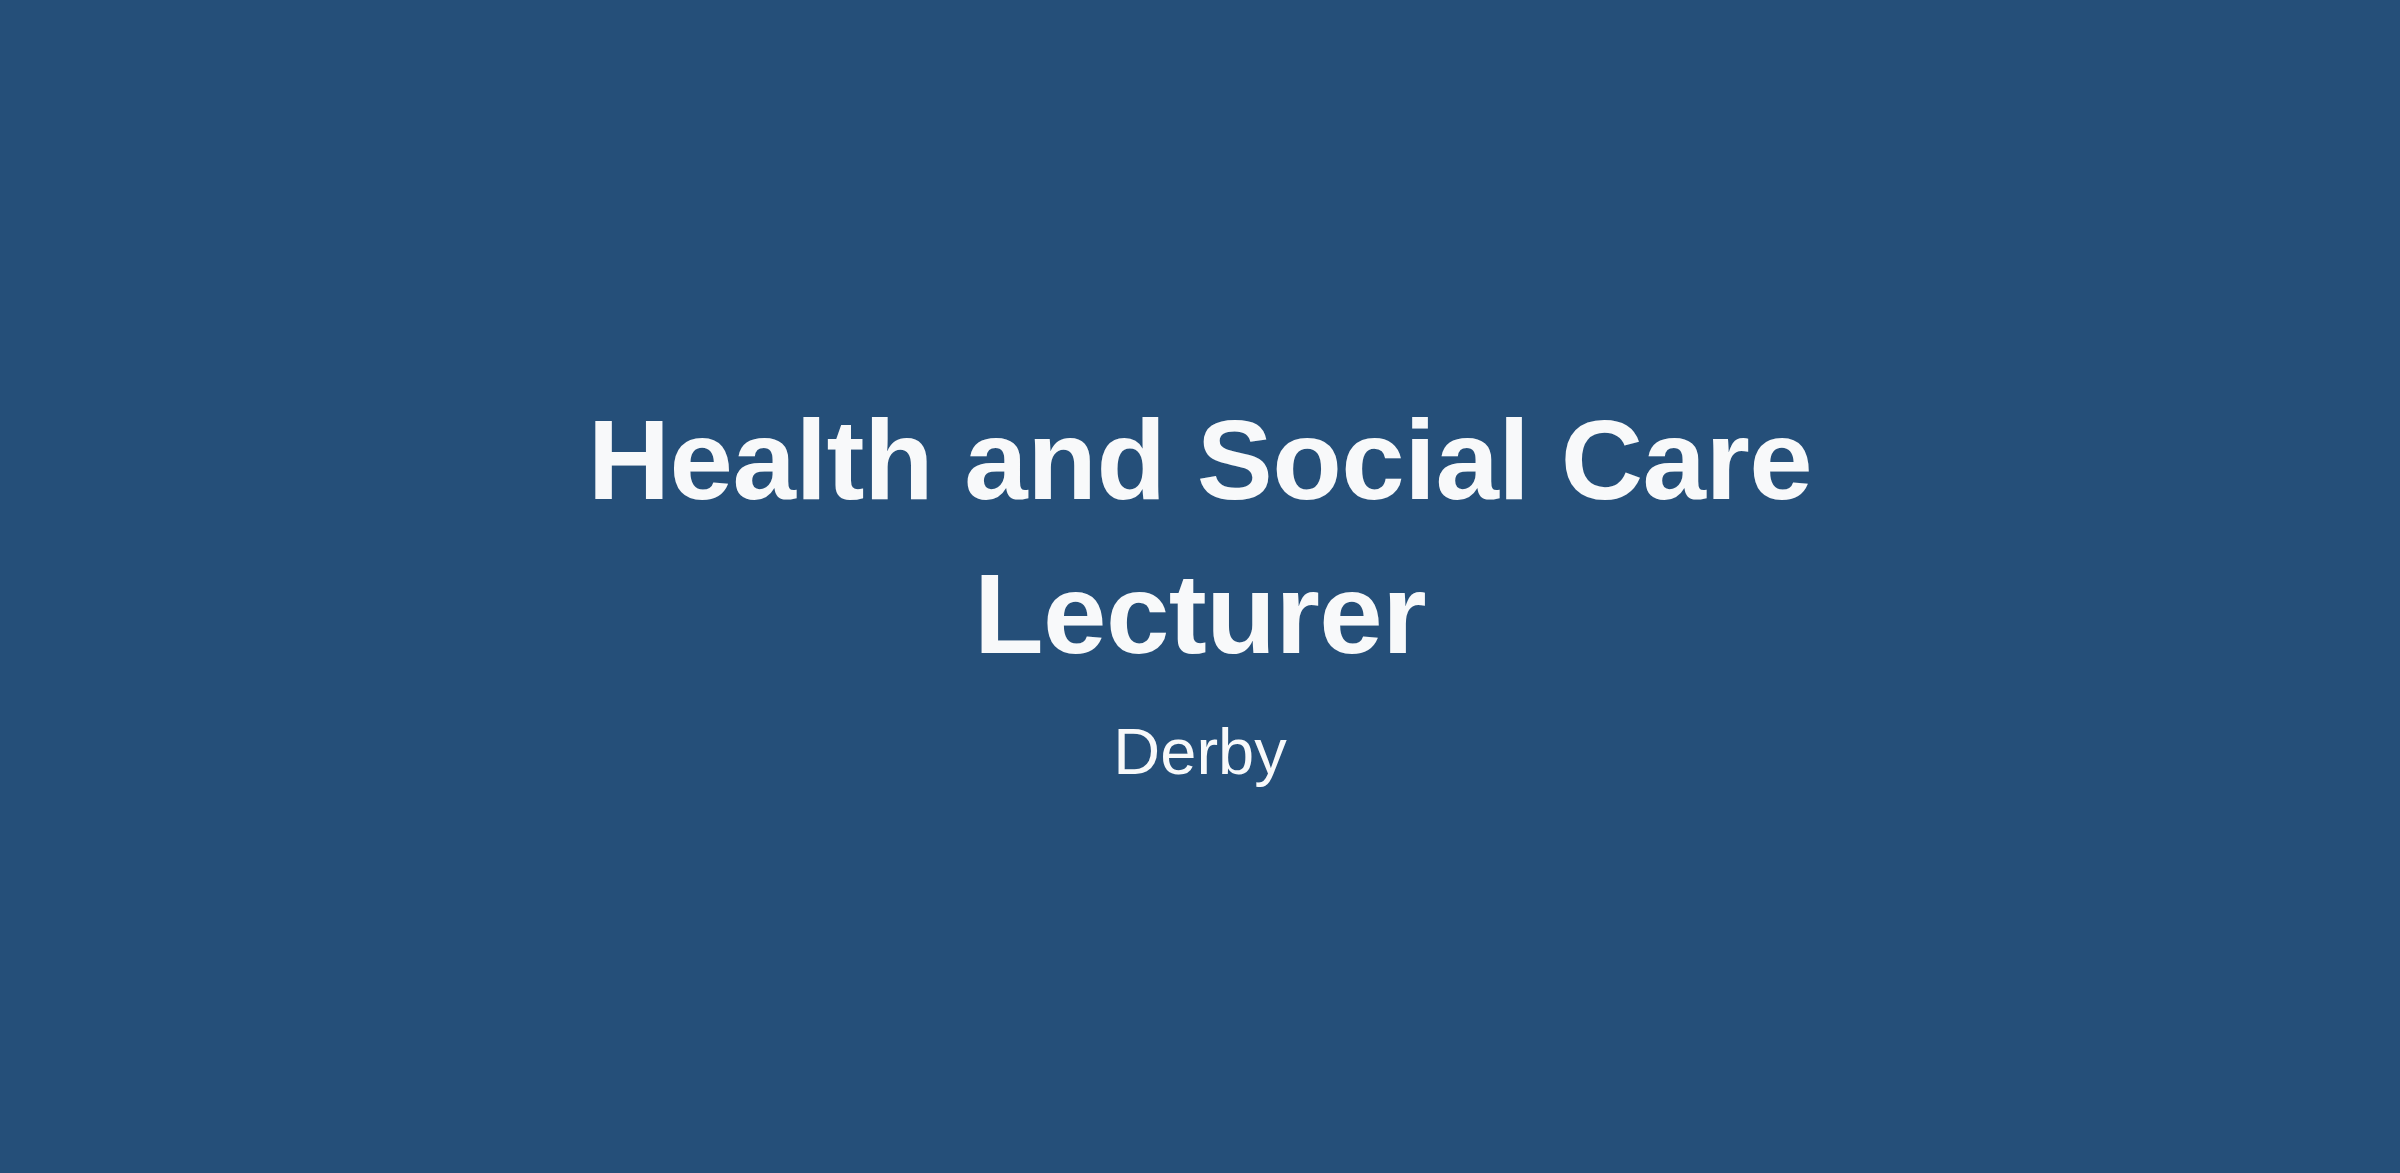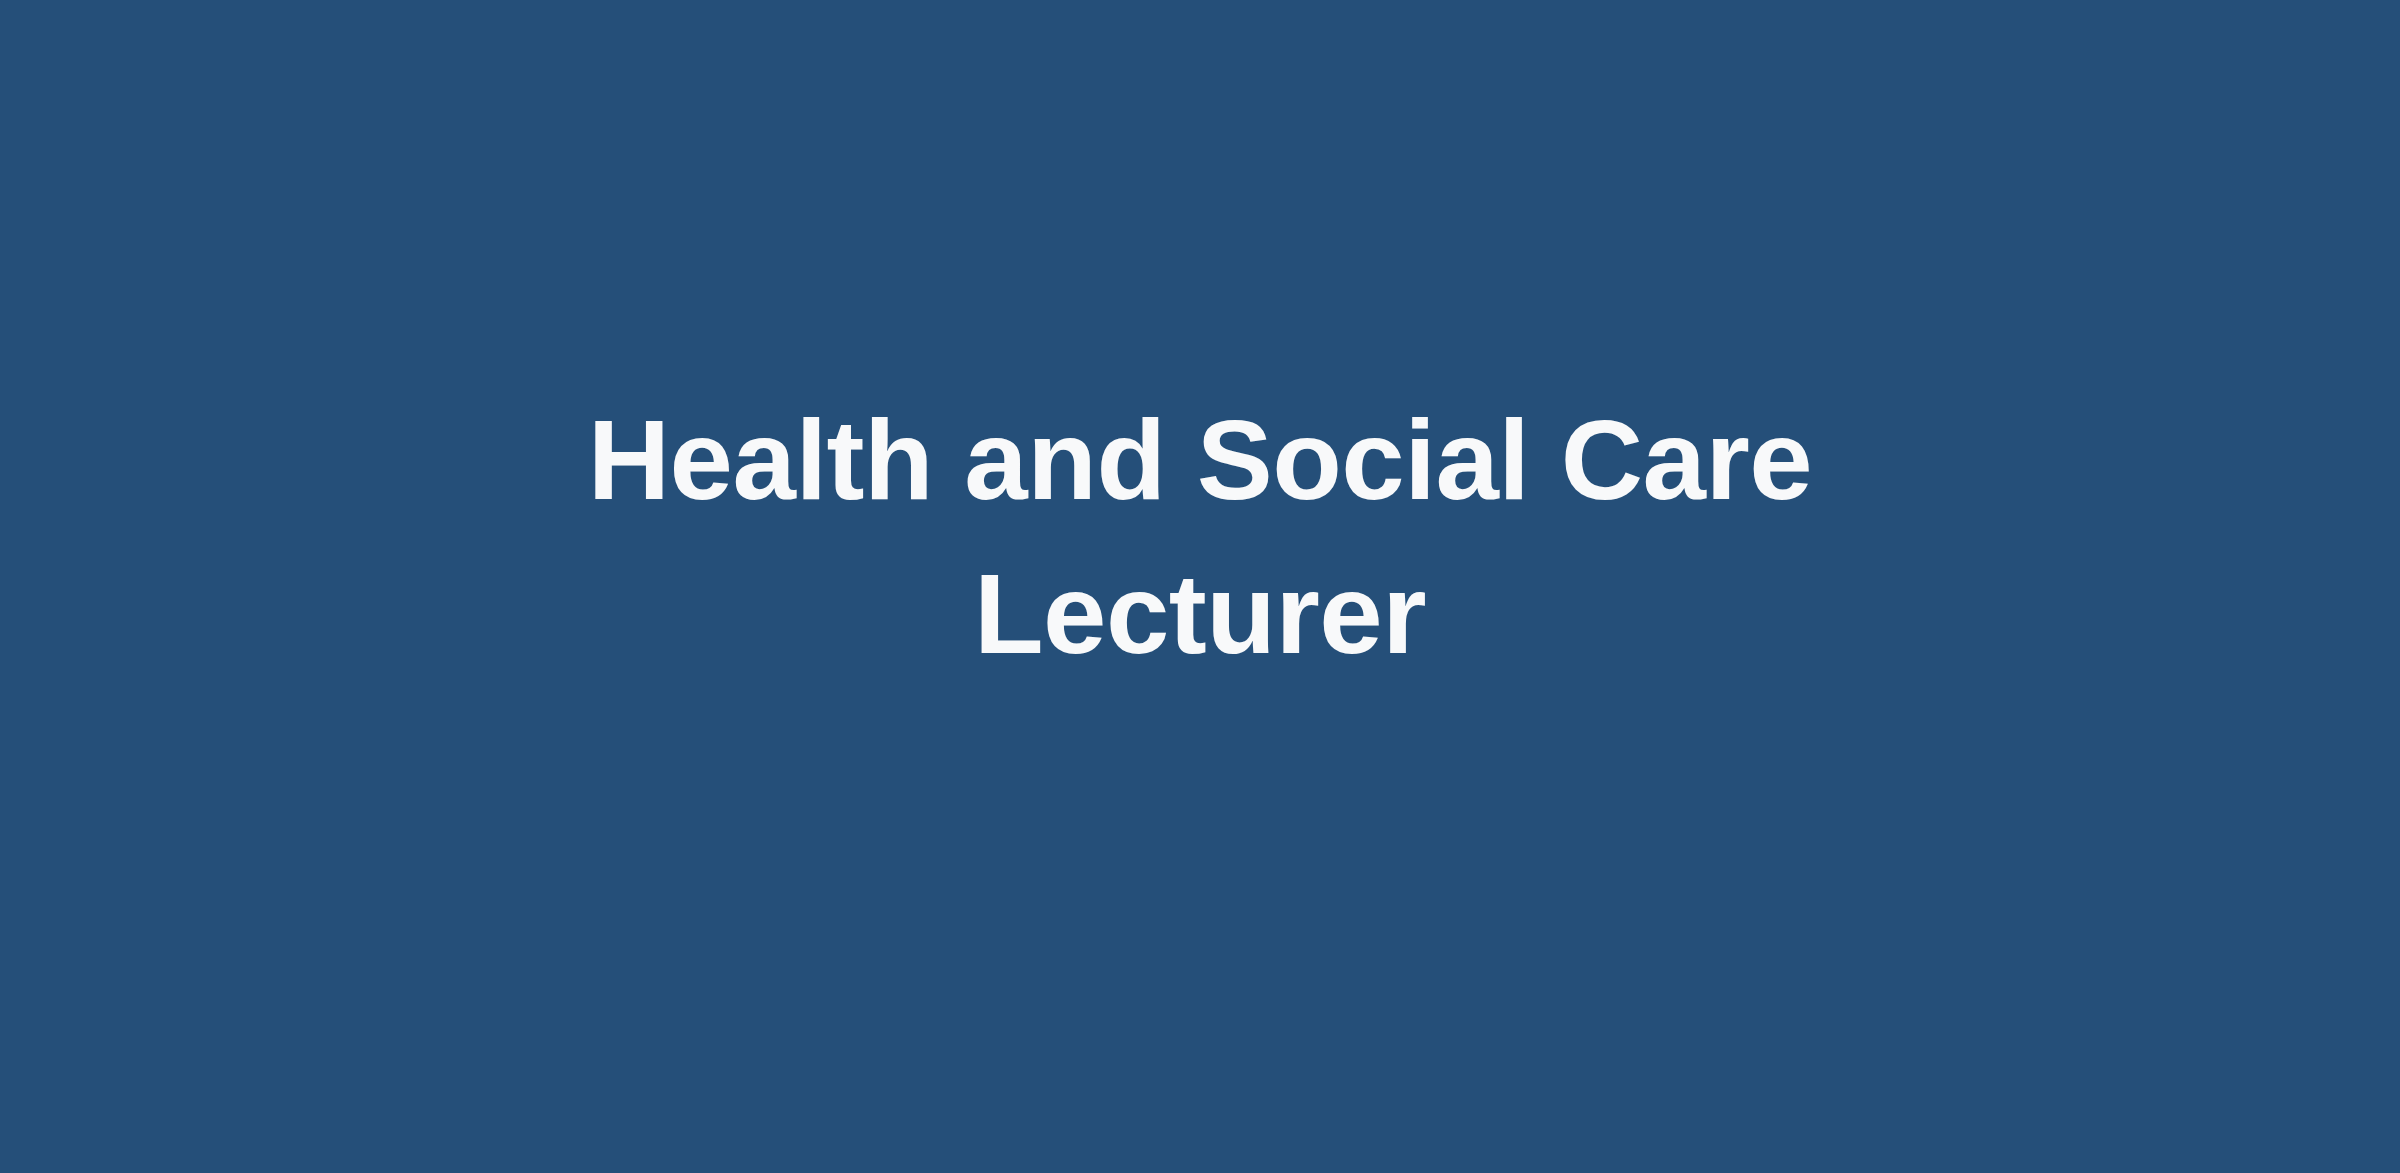--- a/index.html
+++ b/index.html
@@ -64,16 +64,17 @@
 </style>
 </head>
 <body style="background: rgb(37, 79, 121);">
 
 <div id="job-hero" style="background-color: rgb(37, 79, 121);">
 
   <div id="hero-inner">
 
     <h1 class="job-title" style="color: rgb(248, 249, 250);">Health and Social Care Lecturer</h1>
 
+    <p class="job-location" style="color: rgb(248, 249, 250);">Derby</p>
 
   </div>
 
 </div>
 
 </body></html>

